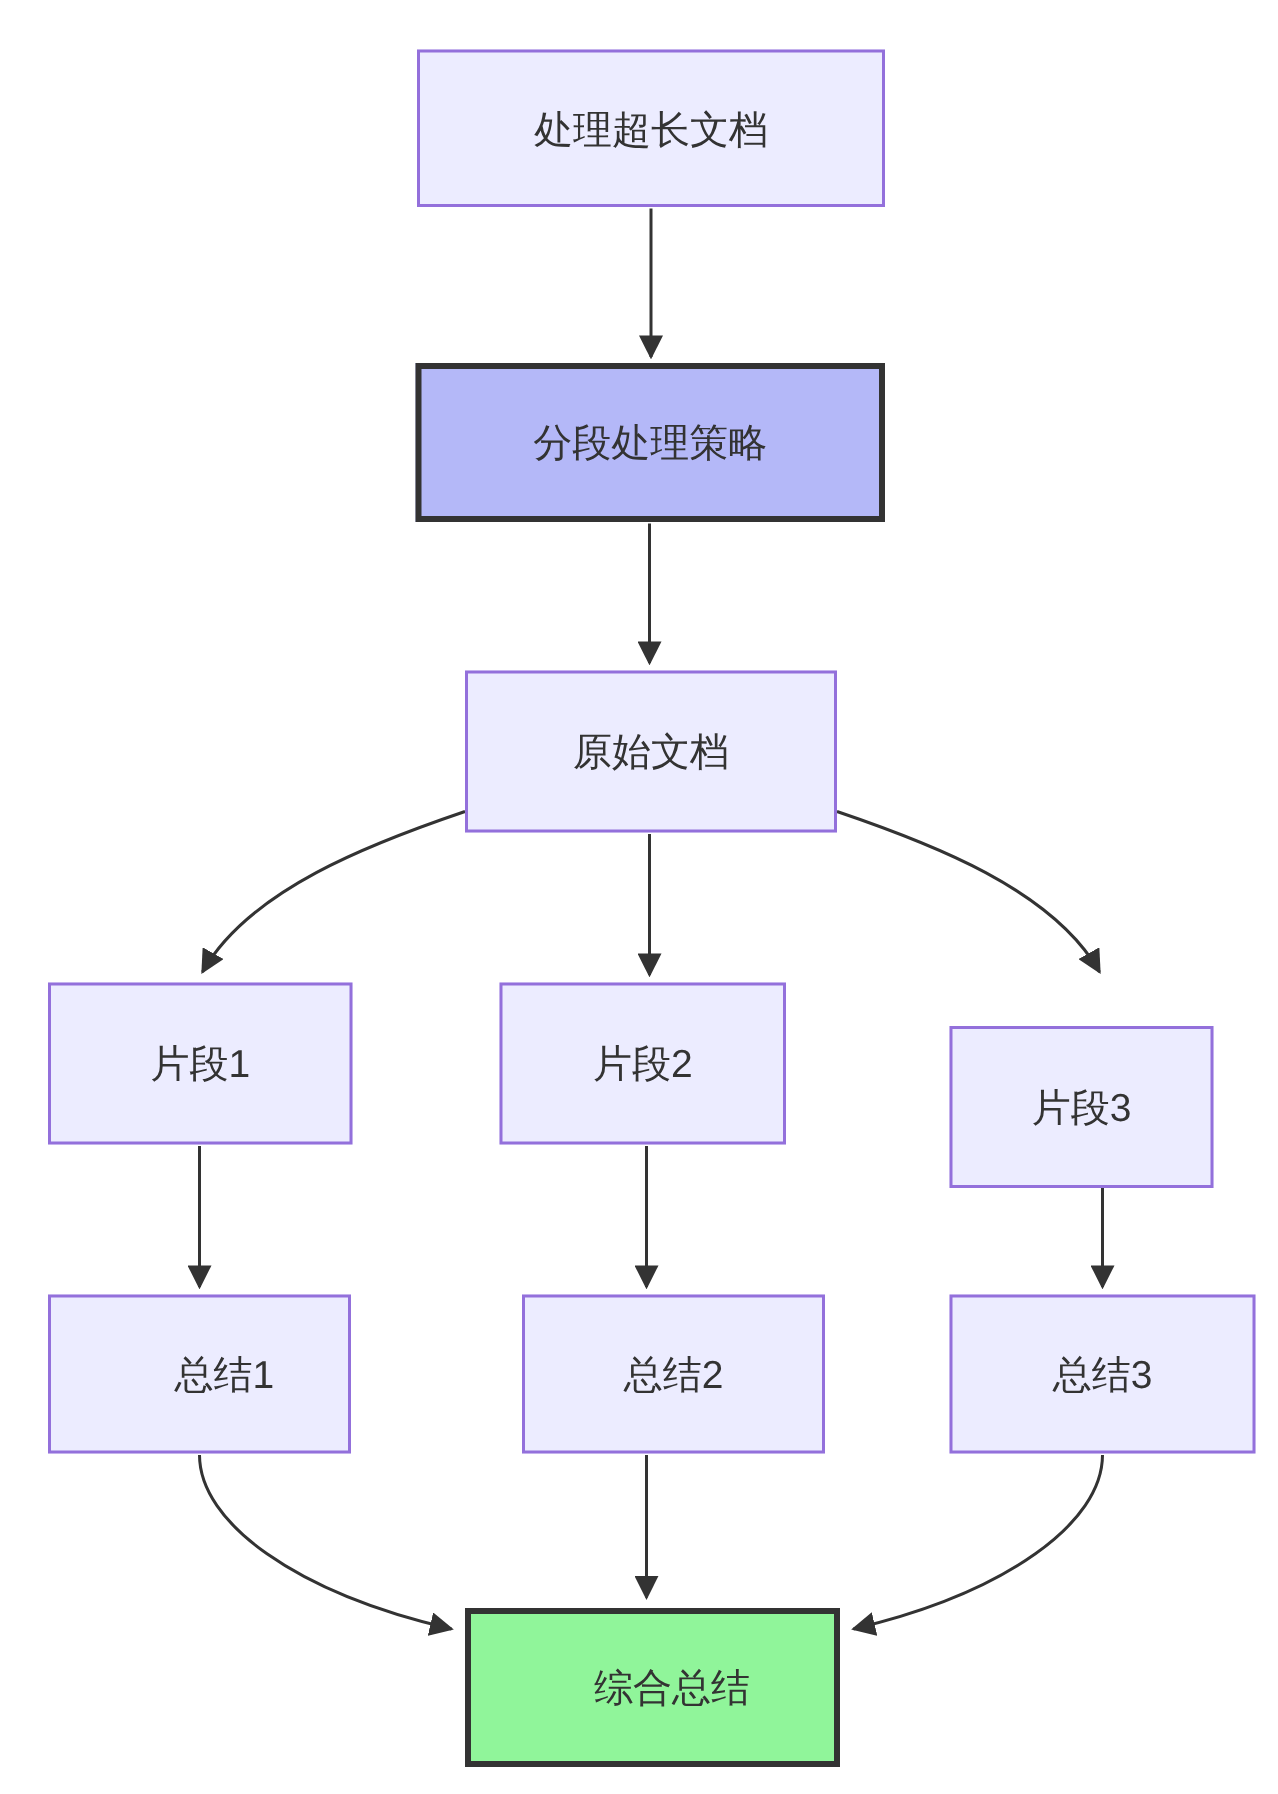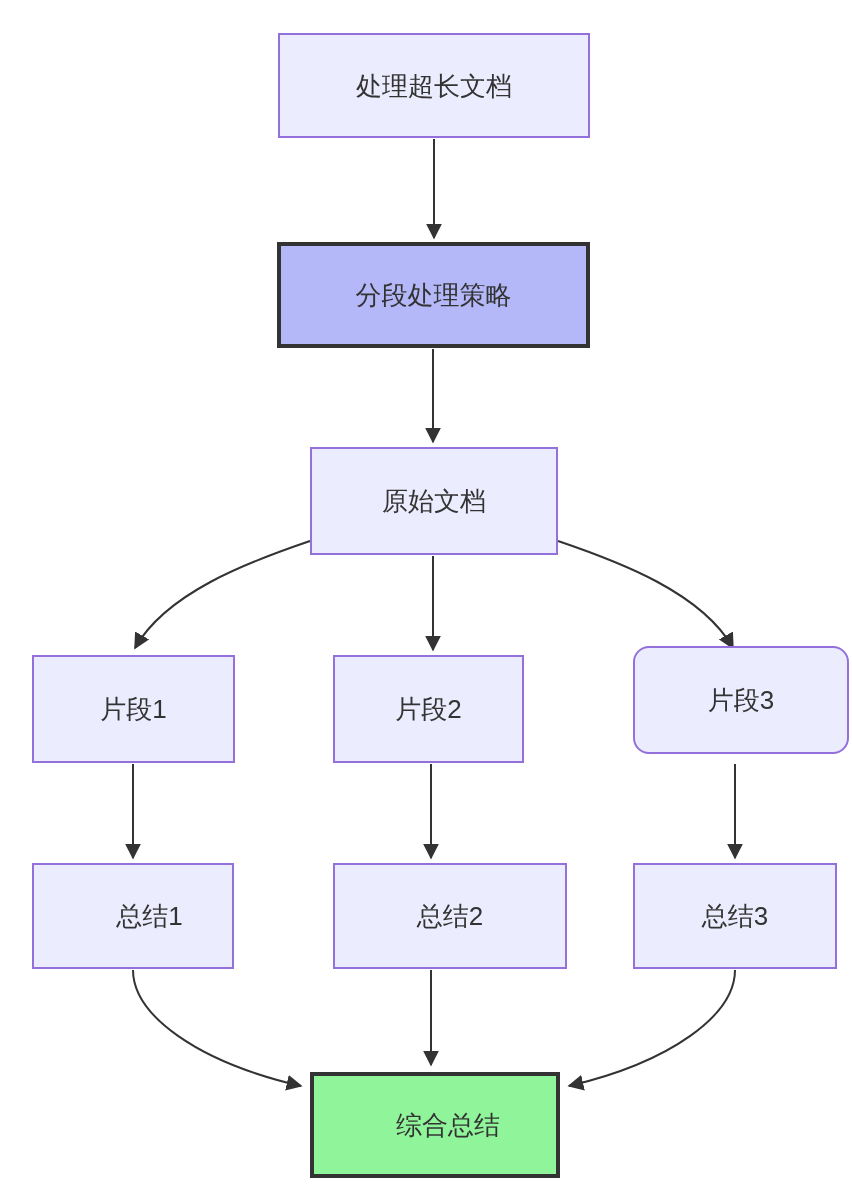--- a/index.html
+++ b/index.html
@@ -77,23 +77,23 @@
   <div class="node" style="left:278px; top:33px; width:312px; height:105px;">处理超长文档</div>
 
   <div class="node" style="left:310px; top:447px; width:248px; height:108px;">原始文档</div>
 
   <div class="node emphasis" style="left:277px; top:242px; width:313px; height:106px;">分段处理策略</div>
 
   <div class="node" style="left:32px; top:655px; width:203px; height:108px;text-align:right;">片段1</div>
 
   <div class="node" style="left:333px; top:655px; width:191px; height:108px;">片段2</div>
 
-  <div class="node" style="left:633px; top:646px; width:216px; height:108px;border-radius:16px;">片段3</div>
+  <div class="node" style="left:633px; top:684px; width:176px; height:108px;">片段3</div>
 
   <div class="node" style="left:32px; top:863px; width:202px; height:106px;padding-left:33px;">总结1</div>
 
-  <div class="node" style="left:333px; top:863px; width:234px; height:106px;">总结2</div>
+  <div class="node" style="left:348px; top:863px; width:202px; height:106px;">总结2</div>
 
   <div class="node" style="left:633px; top:863px; width:204px; height:106px;">总结3</div>
 
   <div class="node result" style="left:310px; top:1072px; width:250px; height:106px;padding-left:26px;">综合总结</div>
 
 </div>
 
 </body></html>

